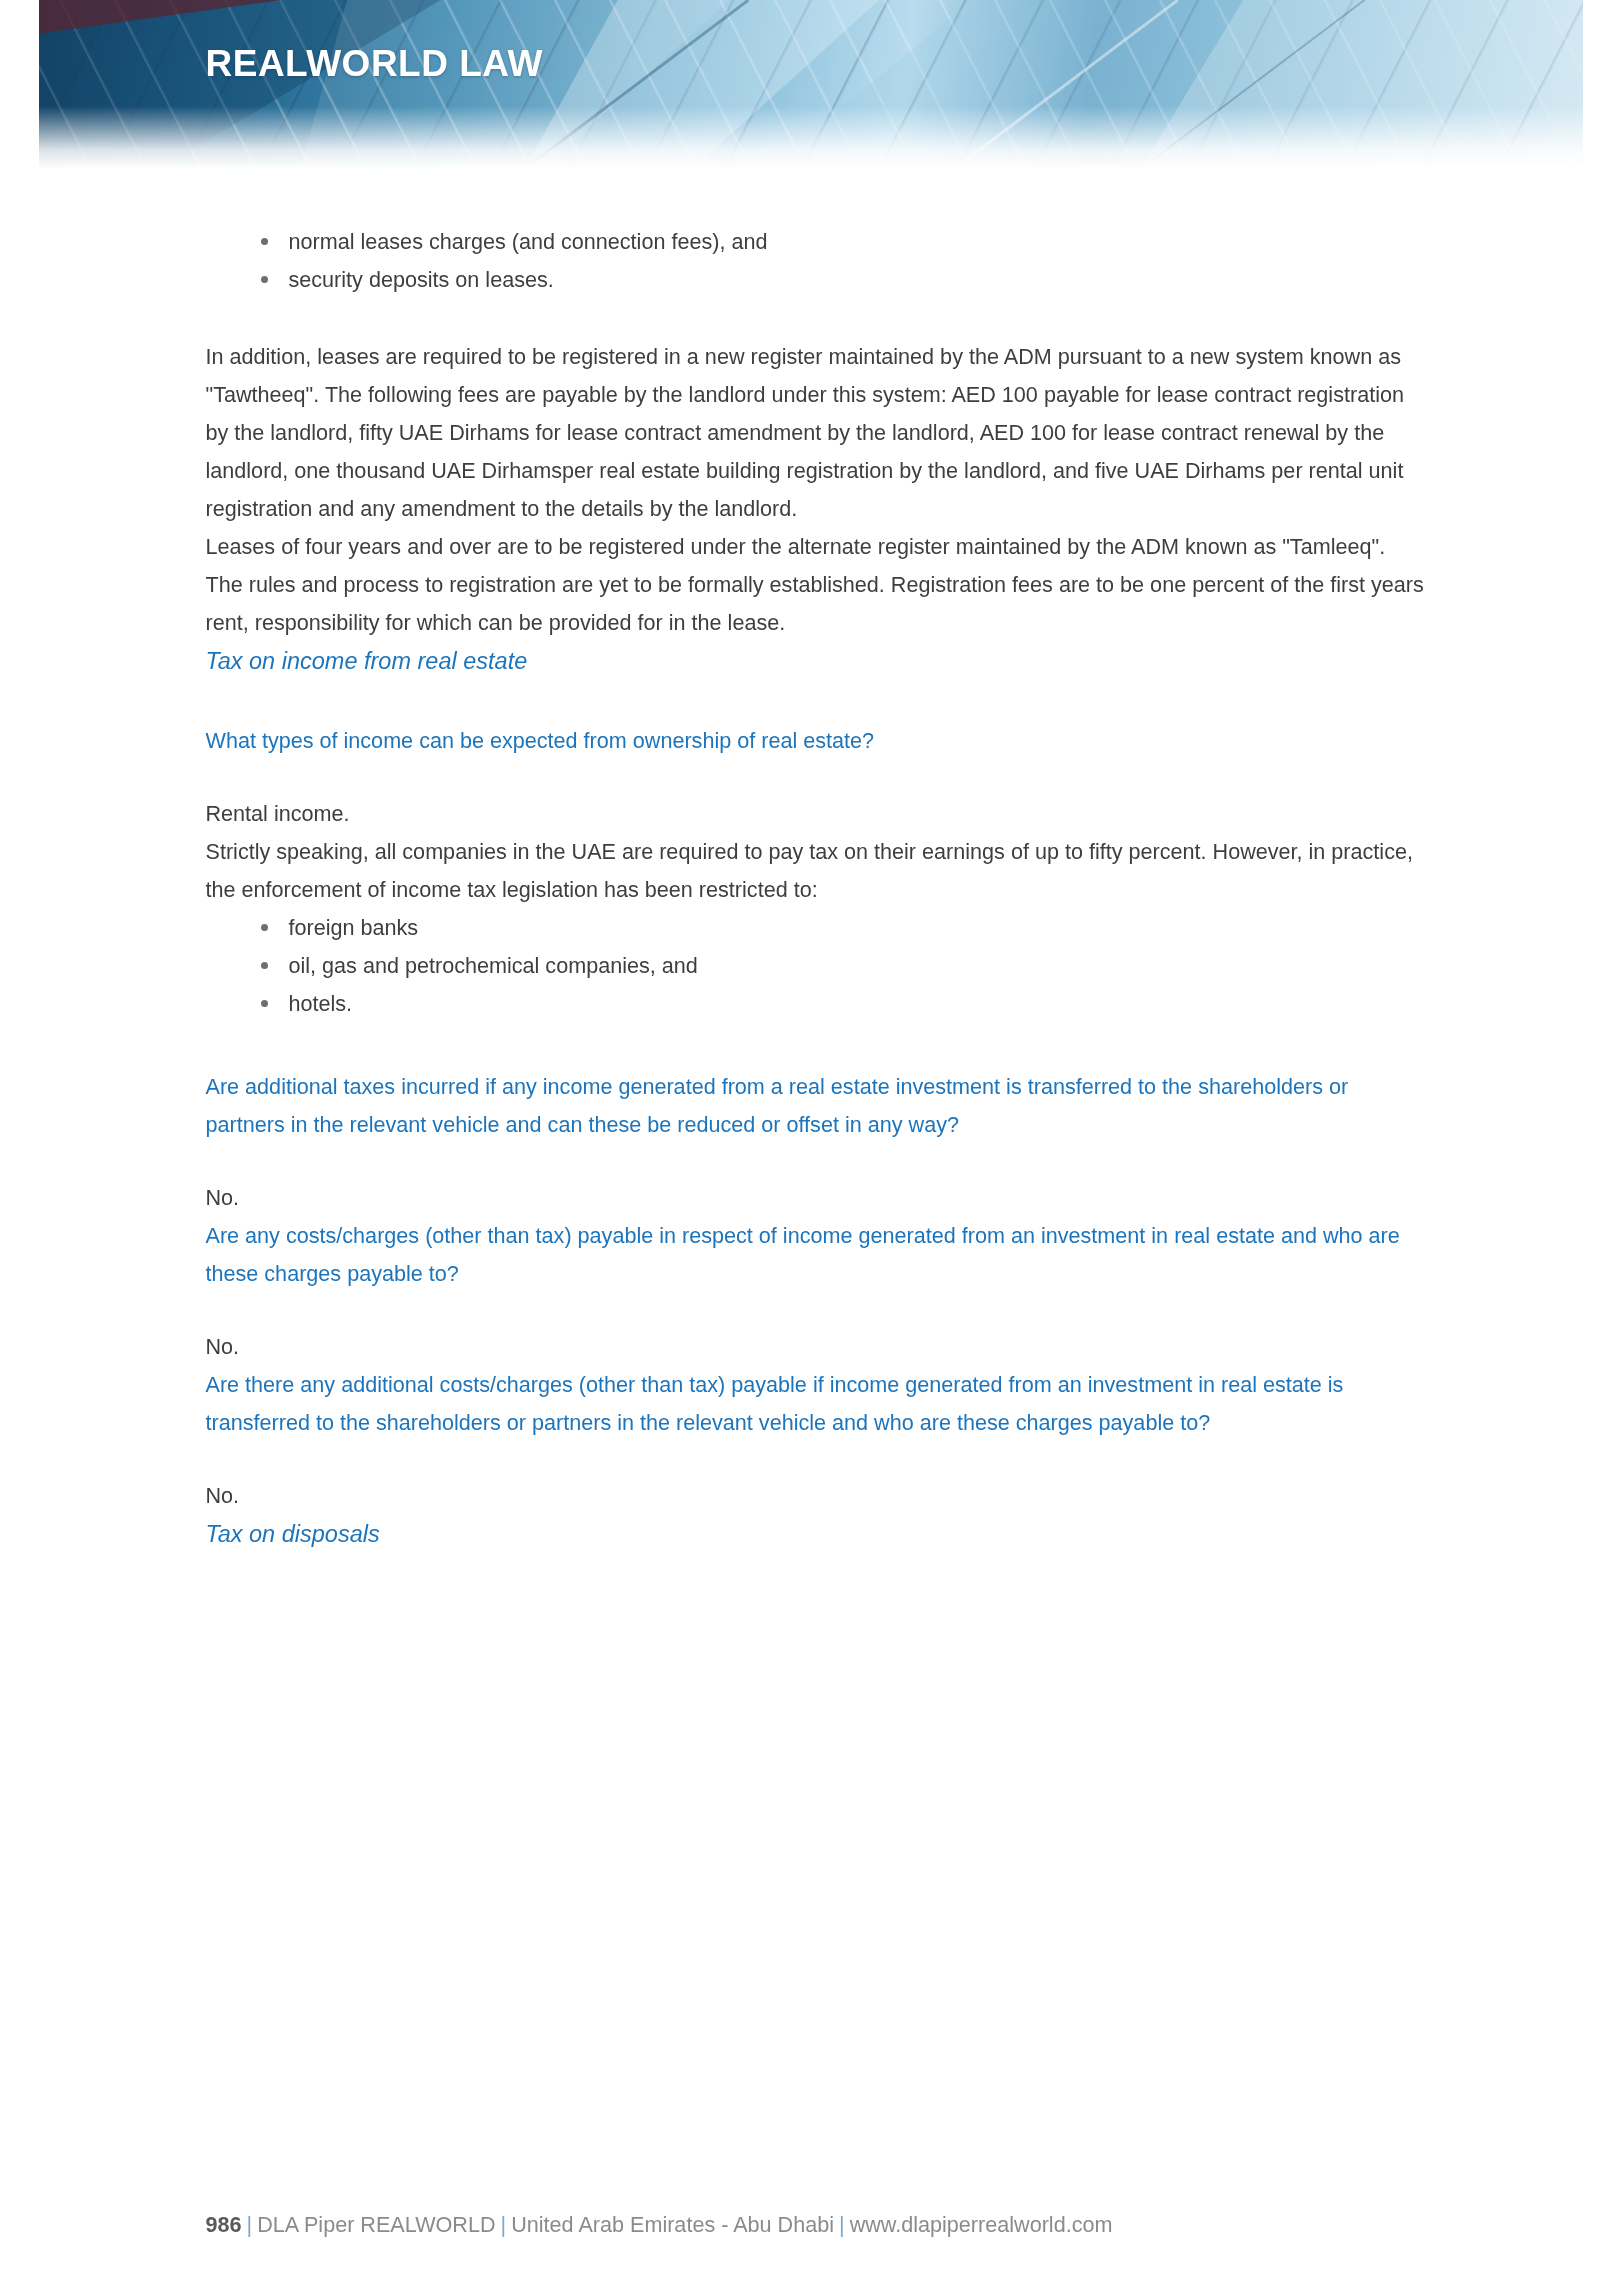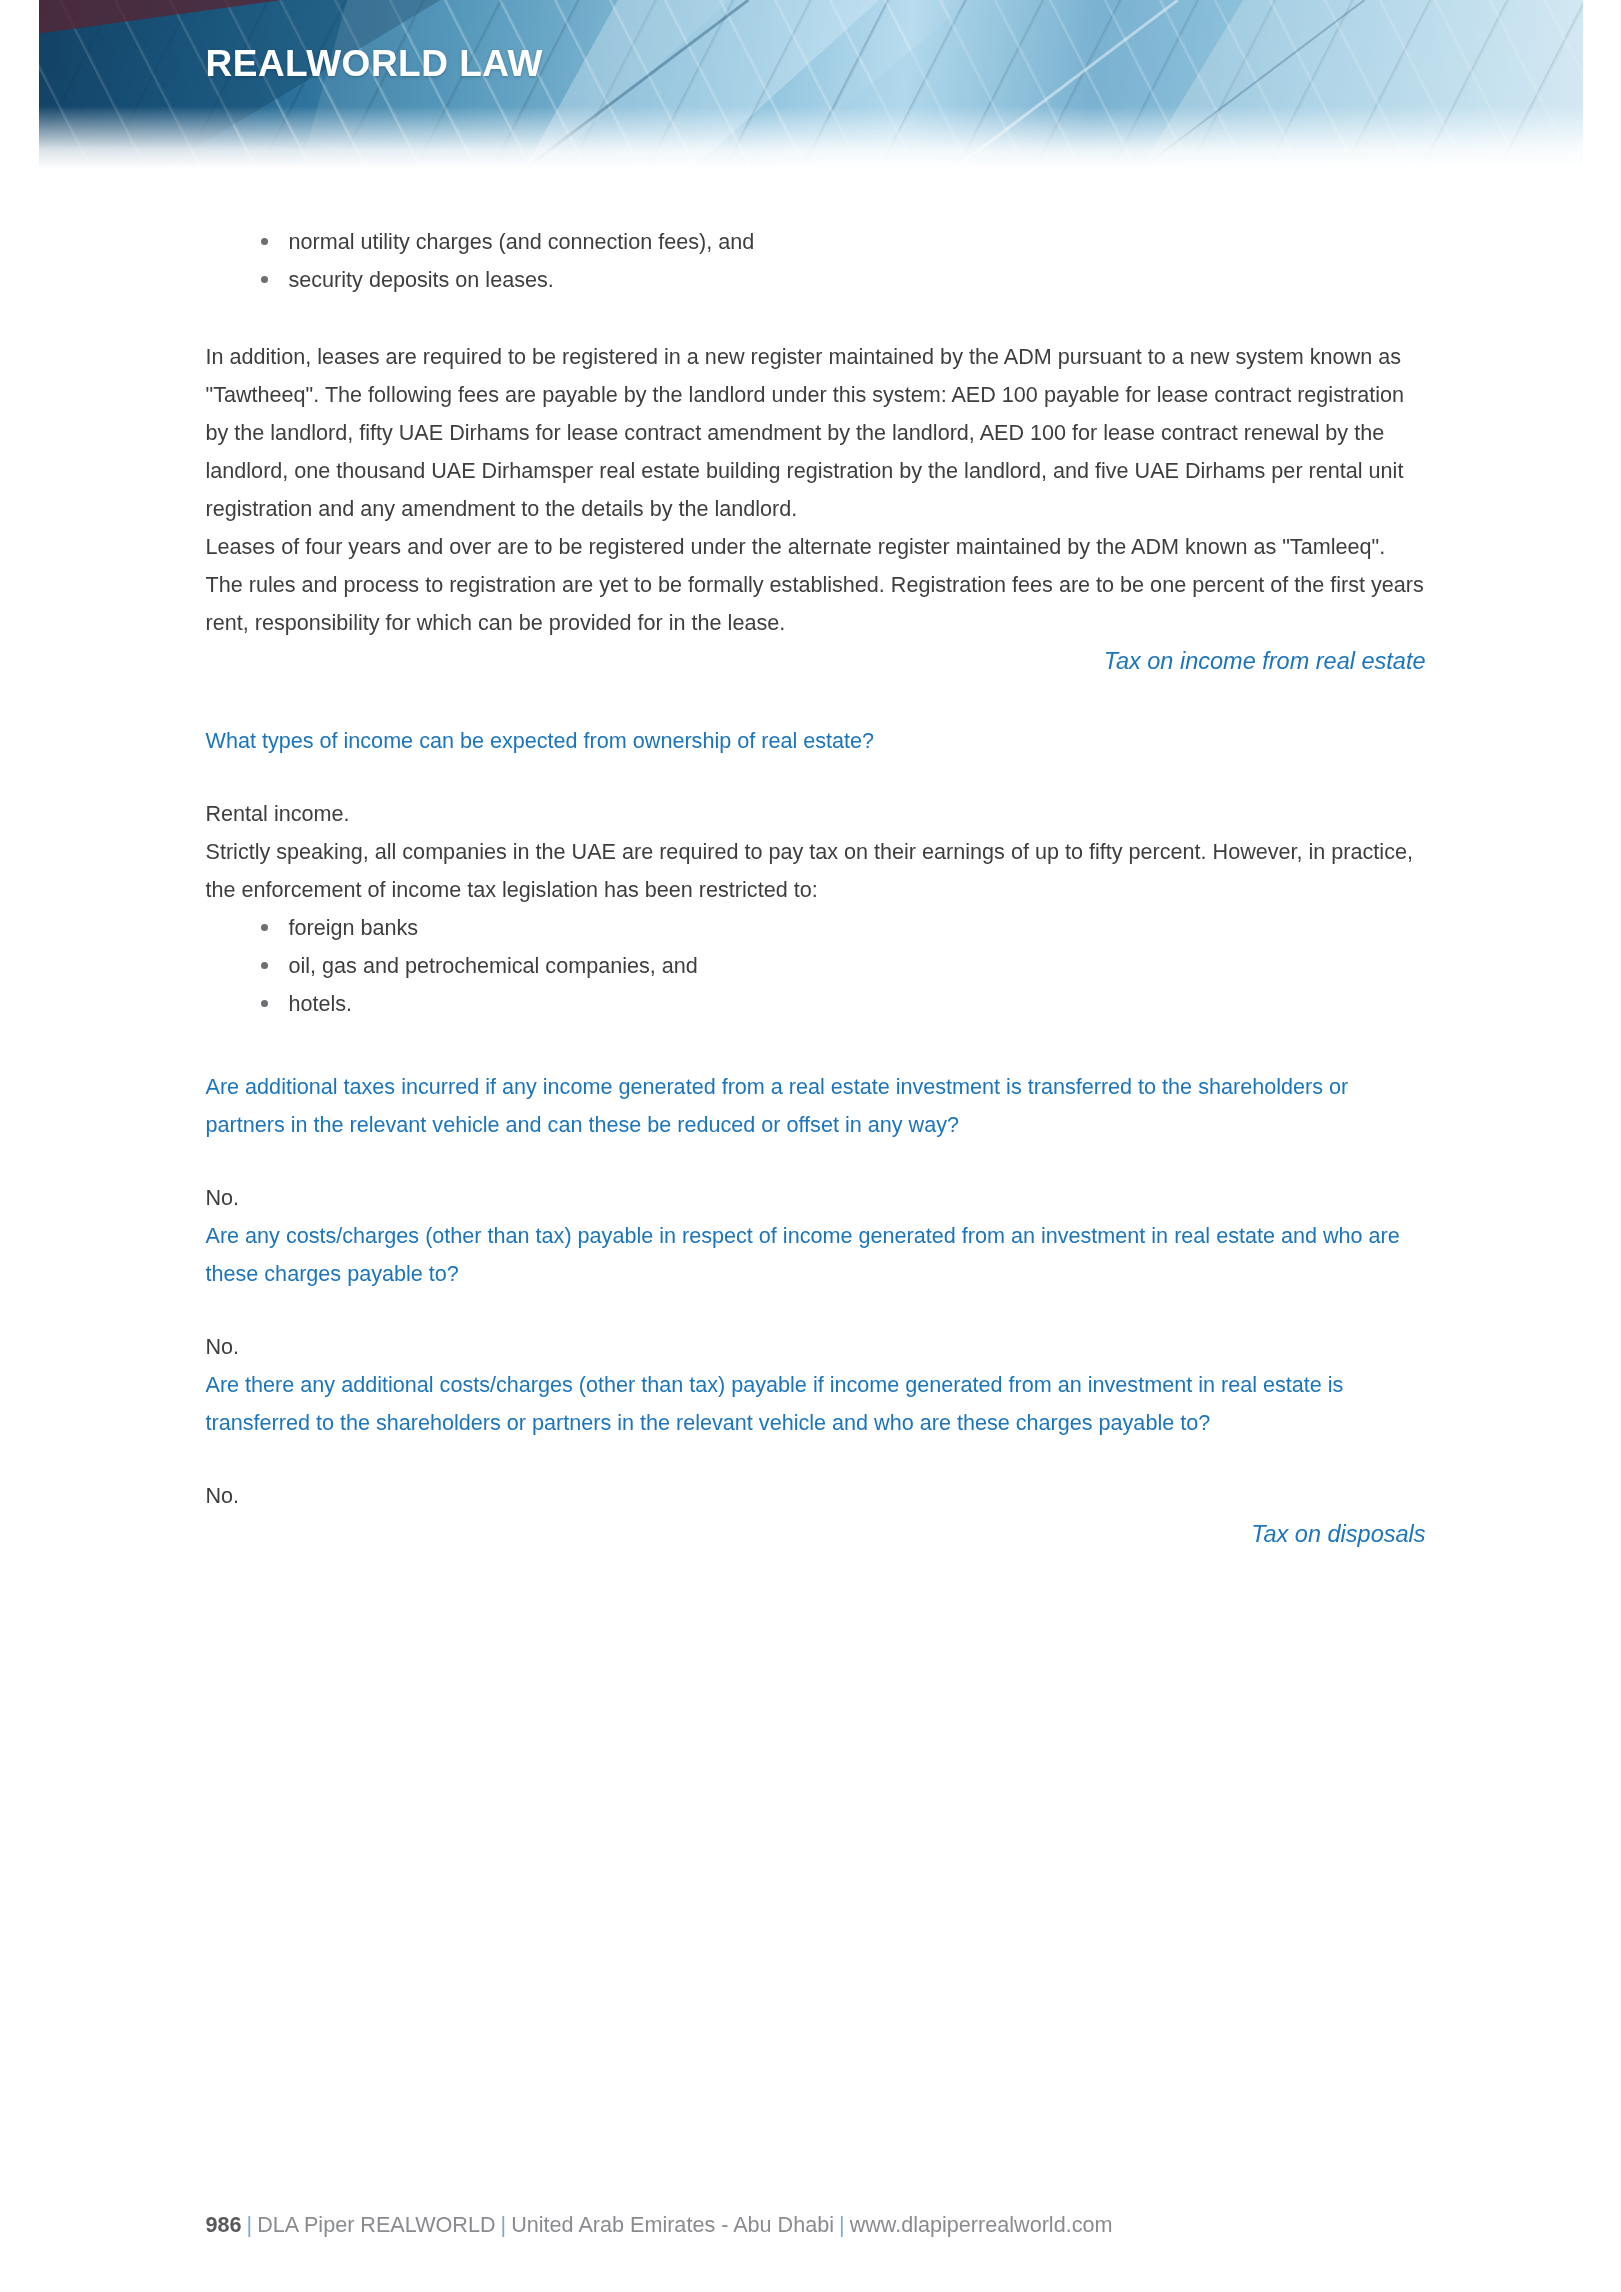--- a/index.html
+++ b/index.html
@@ -80,21 +80,20 @@
   .mb-ans     { margin-bottom: 45px; }
   .mb-ans-sm  { margin-bottom: 33px; }
 
   h2.section-title {
     color: #1c75bc;
     font-size: 23.5px;
     font-style: italic;
     font-weight: 400;
     line-height: 39px;
     margin: 0 0 41px 0;
-    text-align: right;
   }
   h3.question {
     color: #1c75bc;
     font-size: 21.6px;
     font-weight: 400;
     line-height: 38px;
     margin: 0 0 35px 0;
   }
 
   
@@ -132,21 +131,21 @@
       <line x1="1180" y1="172" x2="1420" y2="0" stroke="#0d3a5c" stroke-width="2" opacity="0.25"></line>
     </svg>
     <div class="header-fade"></div>
     <h1 class="header-title">REALWORLD LAW</h1>
   </header>
 
   <main class="body">
 
 
     <ul class="bullets">
-      <li>normal utility charges (and connection fees), and</li>
+      <li>normal leases charges (and connection fees), and</li>
       <li>security deposits on leases.</li>
     </ul>
 
     <p class="para mb-para">In addition, leases are required to be registered in a new register maintained by the ADM pursuant to a new system known as "Tawtheeq". The following fees are payable by the landlord under this system: AED 100 payable for lease contract registration by the landlord, fifty UAE Dirhams for lease contract amendment by the landlord, AED 100 for lease contract renewal by the landlord, one thousand UAE Dirhamsper real estate building registration by the landlord, and five UAE Dirhams per rental unit registration and any amendment to the details by the landlord.</p>
 
     <p class="para mb-para-lg">Leases of four years and over are to be registered under the alternate register maintained by the ADM known as "Tamleeq".  The rules and process to registration are yet to be formally established.  Registration fees are to be one percent of the first years rent, responsibility for which can be provided for in the lease.</p>
 
     <h2 class="section-title">Tax on income from real estate</h2>
 
     <h3 class="question">What types of income can be expected from ownership of real estate?</h3>

